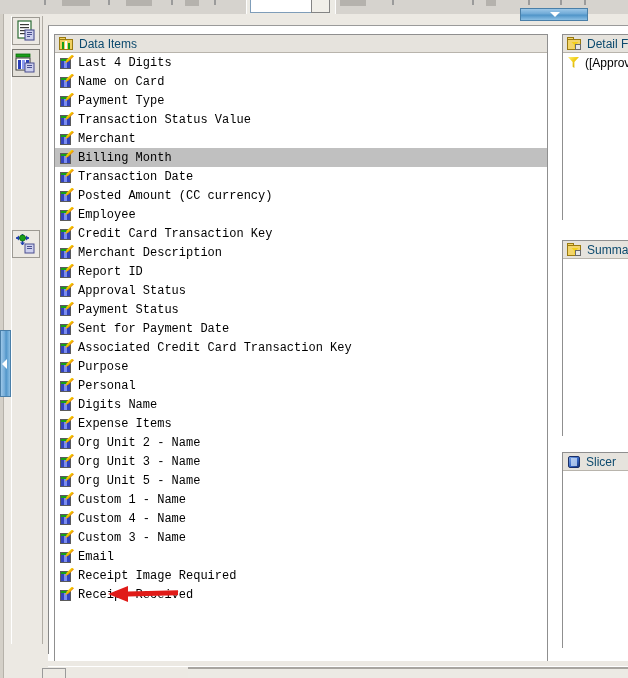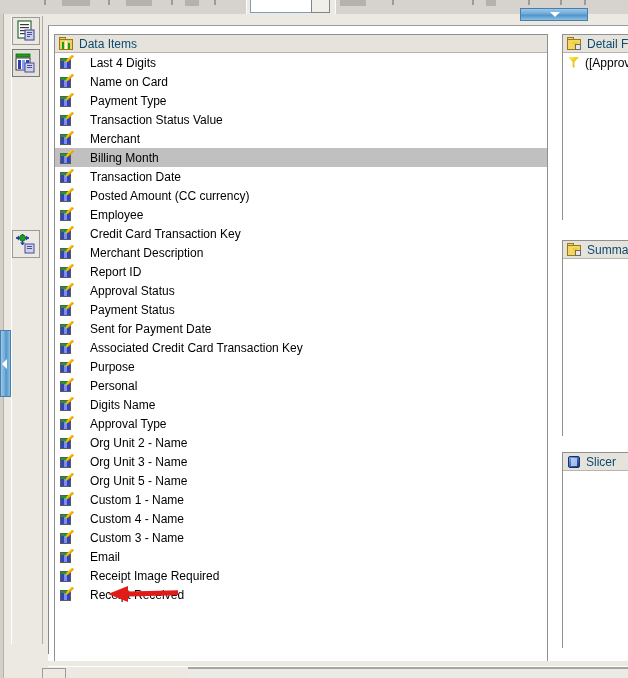--- a/index.html
+++ b/index.html
@@ -197,21 +197,21 @@
     height: 19px;
     display: flex;
     align-items: center;
     padding-left: 4px;
     box-sizing: border-box;
     white-space: nowrap;
     font-size: 12px;
     color: #000;
   }
   .di-row.selected { background: #c0c0c0; }
-  .di-row .di-label { margin-left: 18px; }
+  .di-row .di-label { margin-left: 6px; font-family: Liberation Mono, monospace; }
 
   
   .ico { position: relative; display: inline-block; flex: 0 0 auto; }
   .ico-di { width: 13px; height: 14px; }
   .ico-di .body {
     position: absolute; left: 1px; top: 2px;
     width: 11px; height: 11px;
     background: #ffffff;
     border: 1px solid #5a5a5a;
     box-sizing: border-box;
@@ -674,21 +674,21 @@
       </div>
       <div class="di-row">
         <span class="ico ico-di">
           <span class="body"></span>
           <span class="top"></span>
           <span class="c1"></span>
           <span class="c2"></span>
           <span class="c3"></span>
           <span class="pencil"></span>
         </span>
-        <span class="di-label">Approval Type</span>
+        <span class="di-label">Expense Items</span>
       </div>
       <div class="di-row">
         <span class="ico ico-di">
           <span class="body"></span>
           <span class="top"></span>
           <span class="c1"></span>
           <span class="c2"></span>
           <span class="c3"></span>
           <span class="pencil"></span>
         </span>

